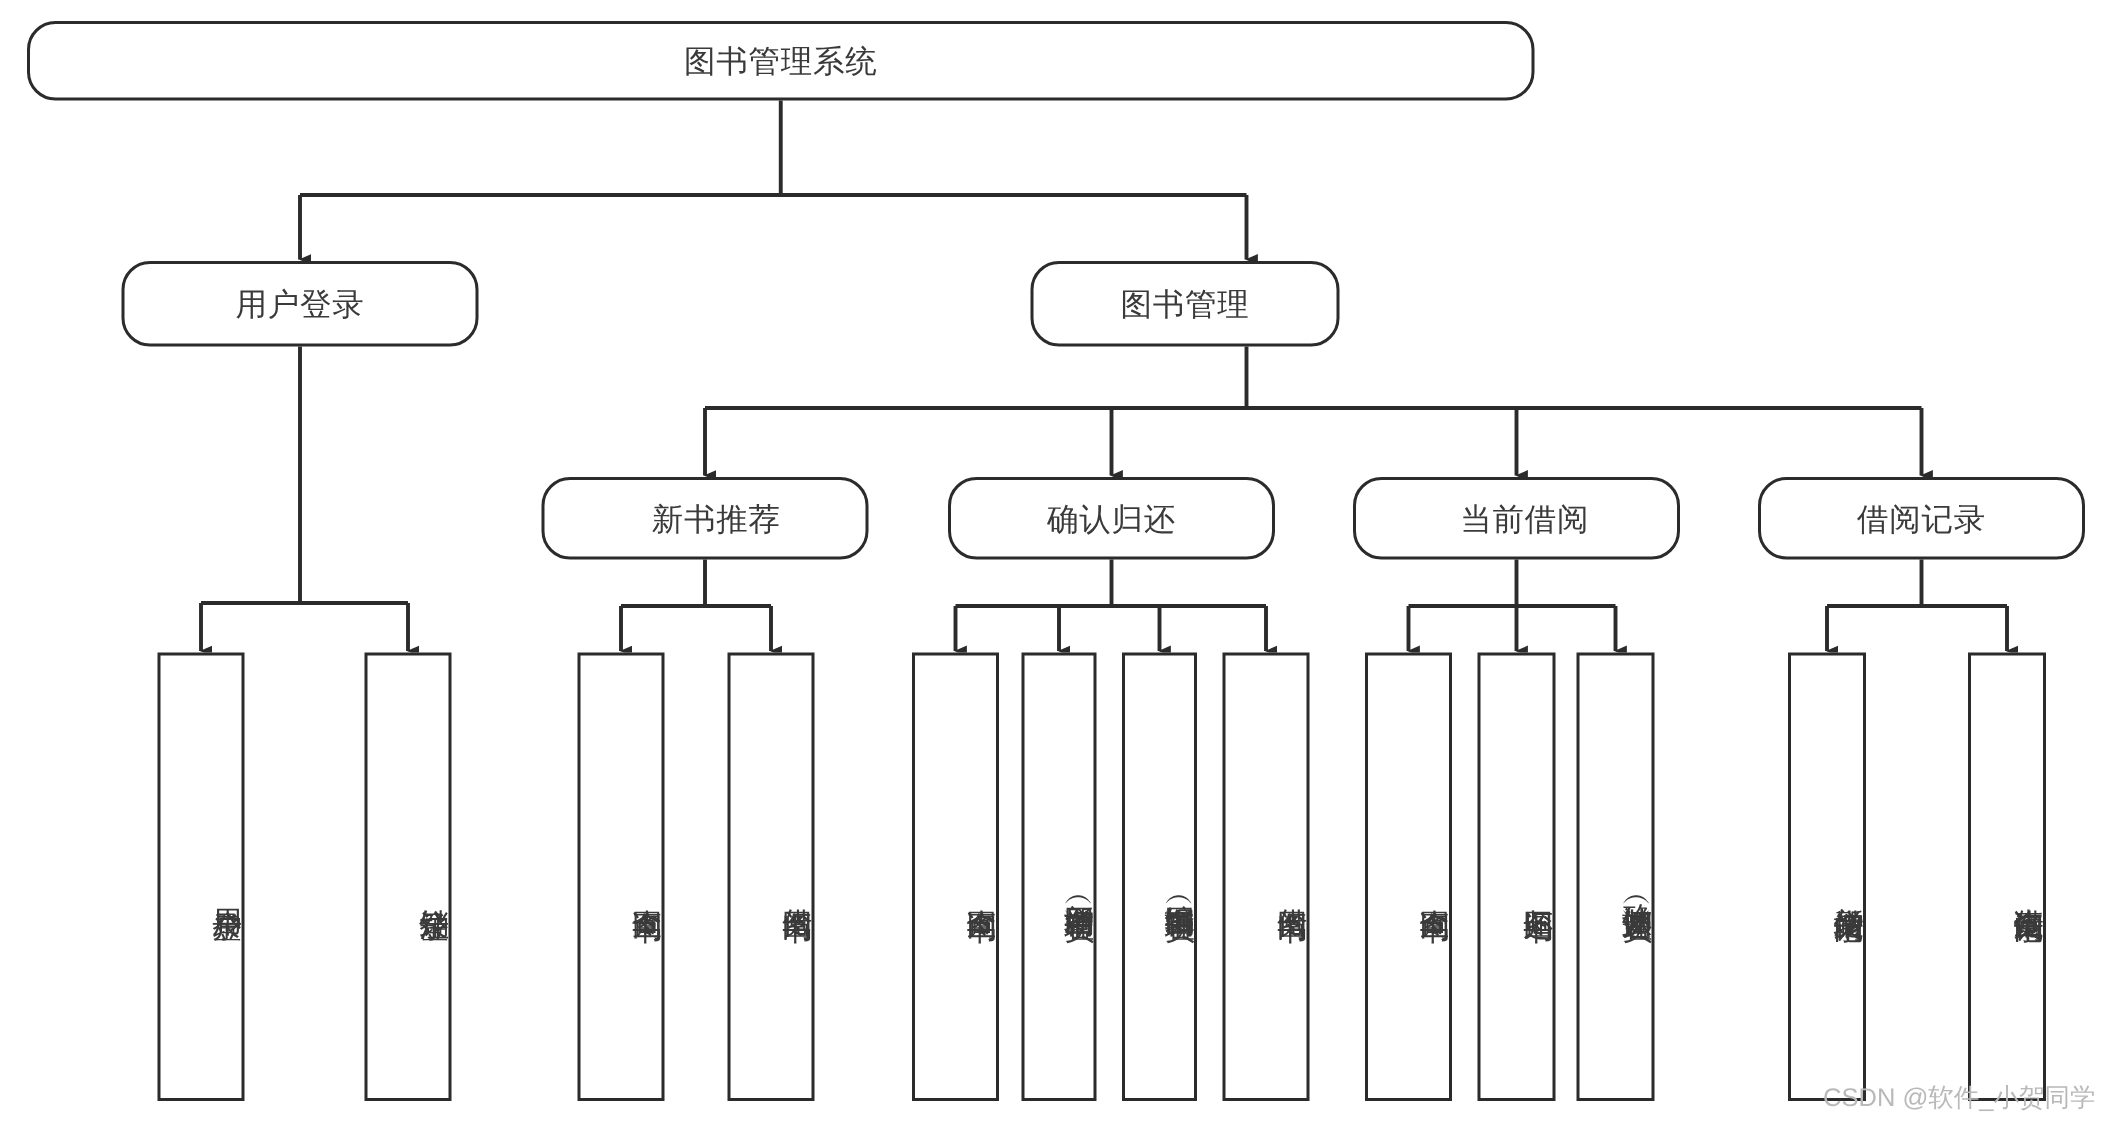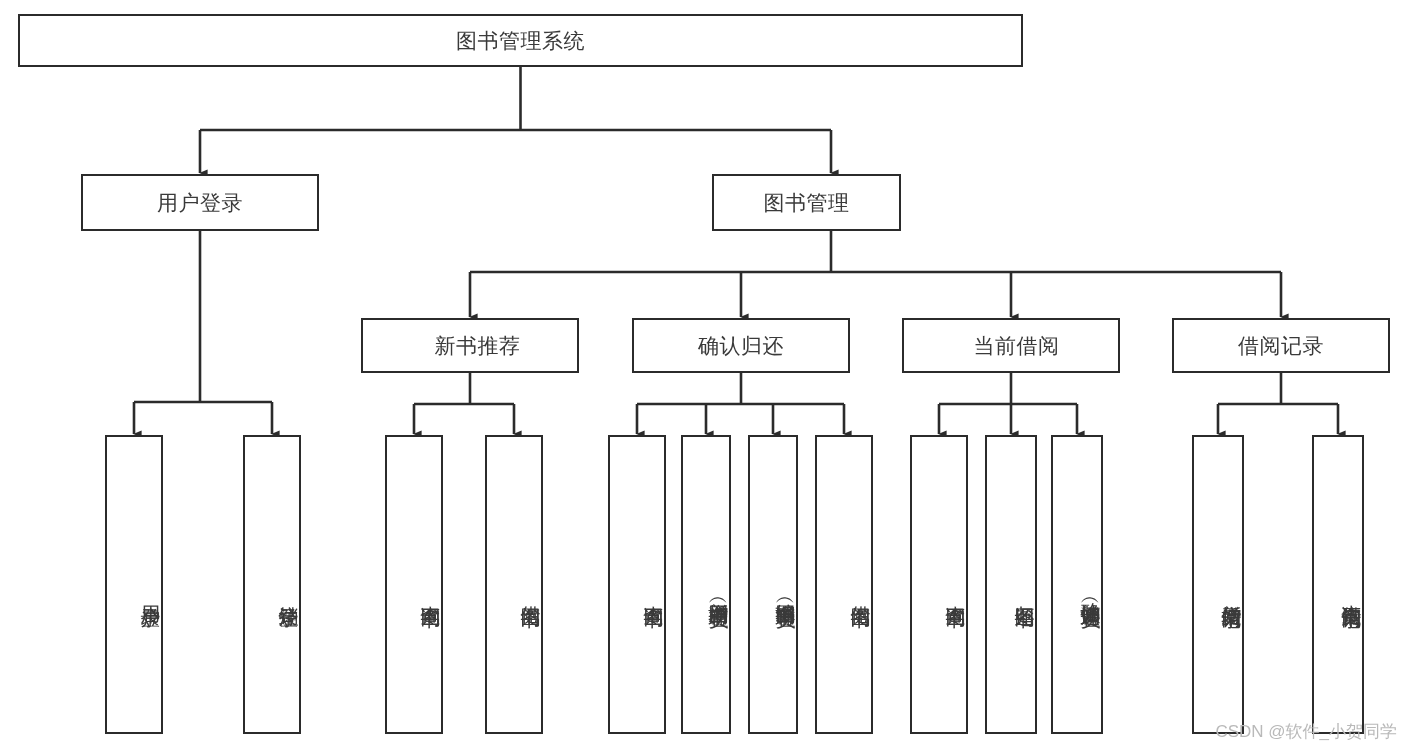--- a/index.html
+++ b/index.html
@@ -32,20 +32,21 @@
     background: #ffffff;
     display: flex;
     align-items: center;
     justify-content: center;
     color: #3a3a3a;
     z-index: 2;
   }
   .node.horiz {
     font-size: 21px;
     letter-spacing: 0.5px;
+    border-radius: 19px;
   }
   .node.vert {
     writing-mode: vertical-rl;
     text-orientation: upright;
     font-size: 20px;
     line-height: 1.06;
     letter-spacing: 1px;
     padding-top: 14px;
     align-items: flex-start;
     justify-content: center;
@@ -112,21 +113,21 @@
       </g>
   </svg>
 
   <div id="nodes-layer">
       <div class="node horiz" style="left: 18px; top: 14px; width: 1005px; height: 53px; border-color: rgb(43, 43, 43); color: rgb(58, 58, 58);">
         <span class="node-label">图书管理系统</span>
       </div>
       <div class="node horiz" style="left: 81px; top: 174px; width: 238px; height: 57px; border-color: rgb(43, 43, 43); color: rgb(58, 58, 58);">
         <span class="node-label">用户登录</span>
       </div>
-      <div class="node horiz" style="left: 712px; top: 174px; width: 189px; height: 57px; border-color: rgb(43, 43, 43); color: rgb(58, 58, 58);">
+      <div class="node horiz" style="left: 687px; top: 174px; width: 206px; height: 57px; border-color: rgb(43, 43, 43); color: rgb(58, 58, 58);">
         <span class="node-label">图书管理</span>
       </div>
       <div class="node horiz" style="left: 361px; top: 318px; width: 218px; height: 55px; border-color: rgb(43, 43, 43); color: rgb(58, 58, 58); padding-left: 15px;">
         <span class="node-label">新书推荐</span>
       </div>
       <div class="node horiz" style="left: 632px; top: 318px; width: 218px; height: 55px; border-color: rgb(43, 43, 43); color: rgb(58, 58, 58);">
         <span class="node-label">确认归还</span>
       </div>
       <div class="node horiz" style="left: 902px; top: 318px; width: 218px; height: 55px; border-color: rgb(43, 43, 43); color: rgb(58, 58, 58); padding-left: 11px;">
         <span class="node-label">当前借阅</span>

